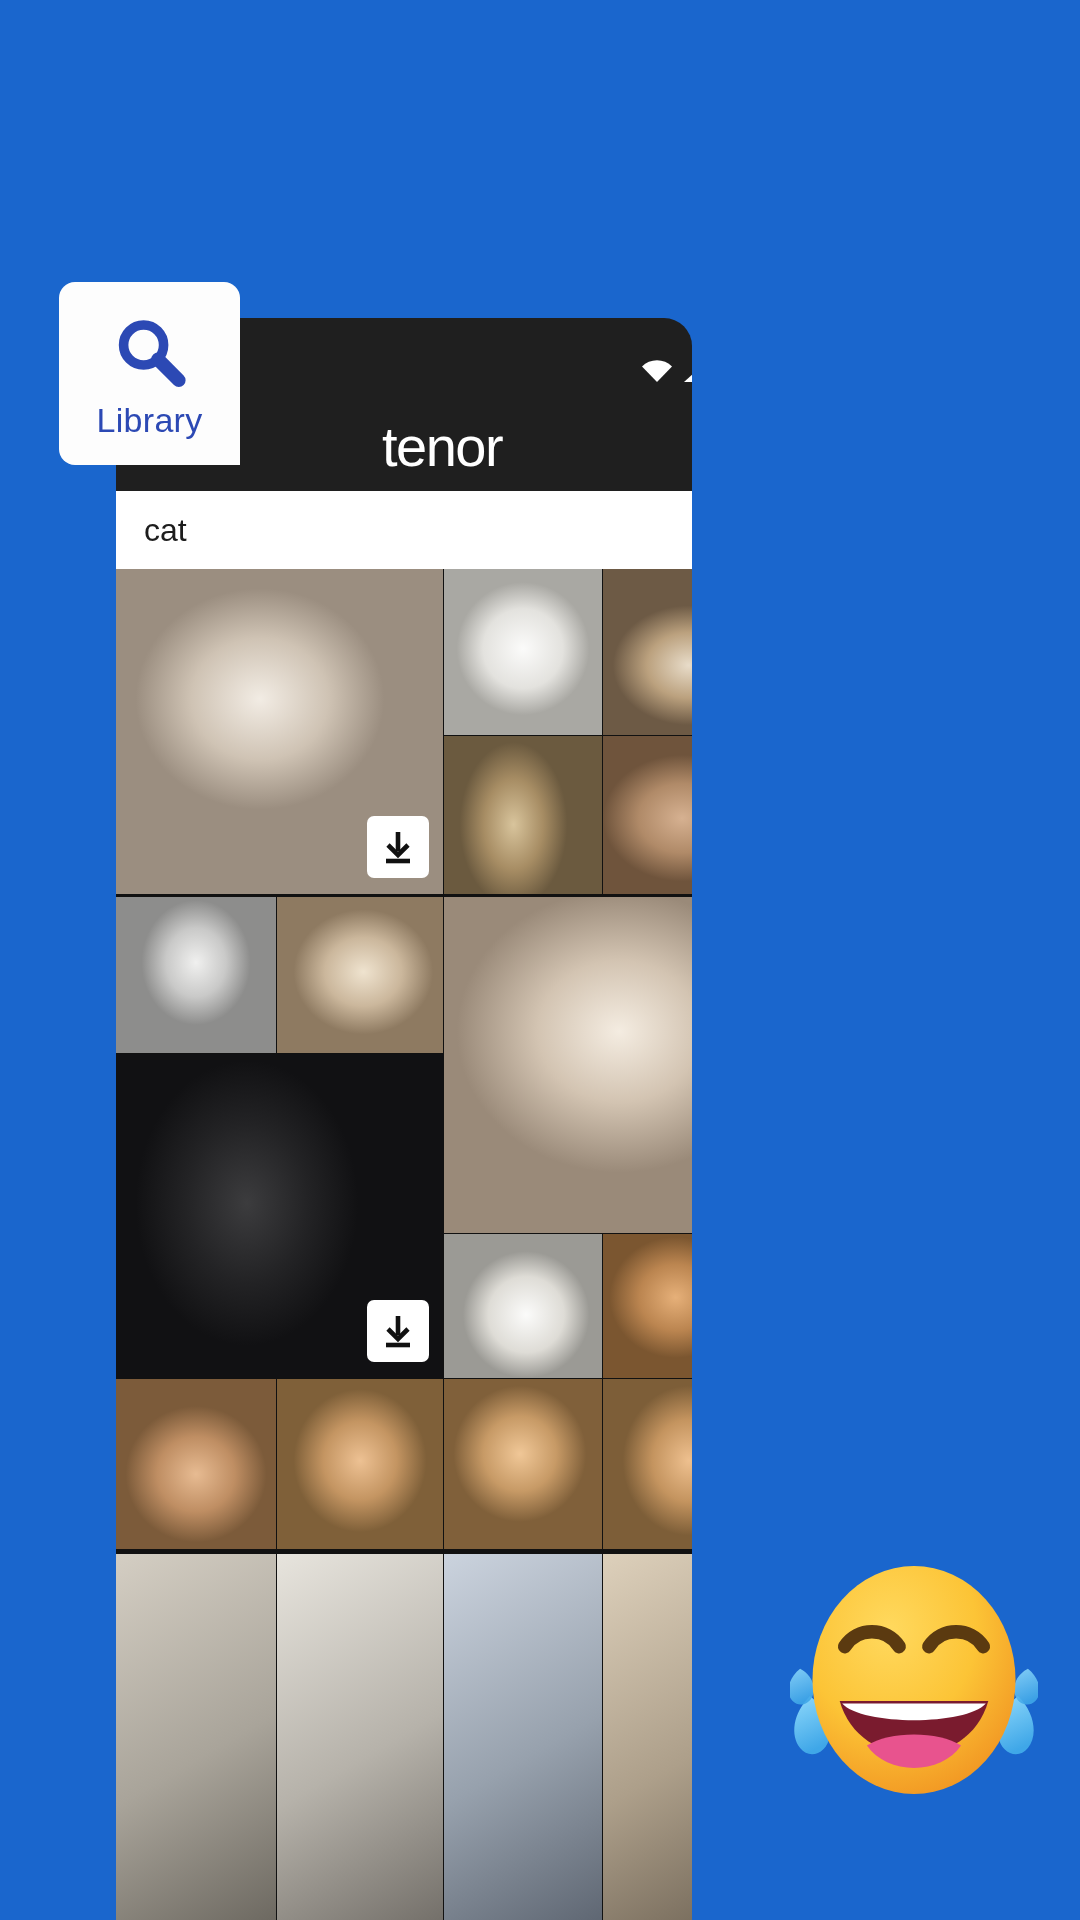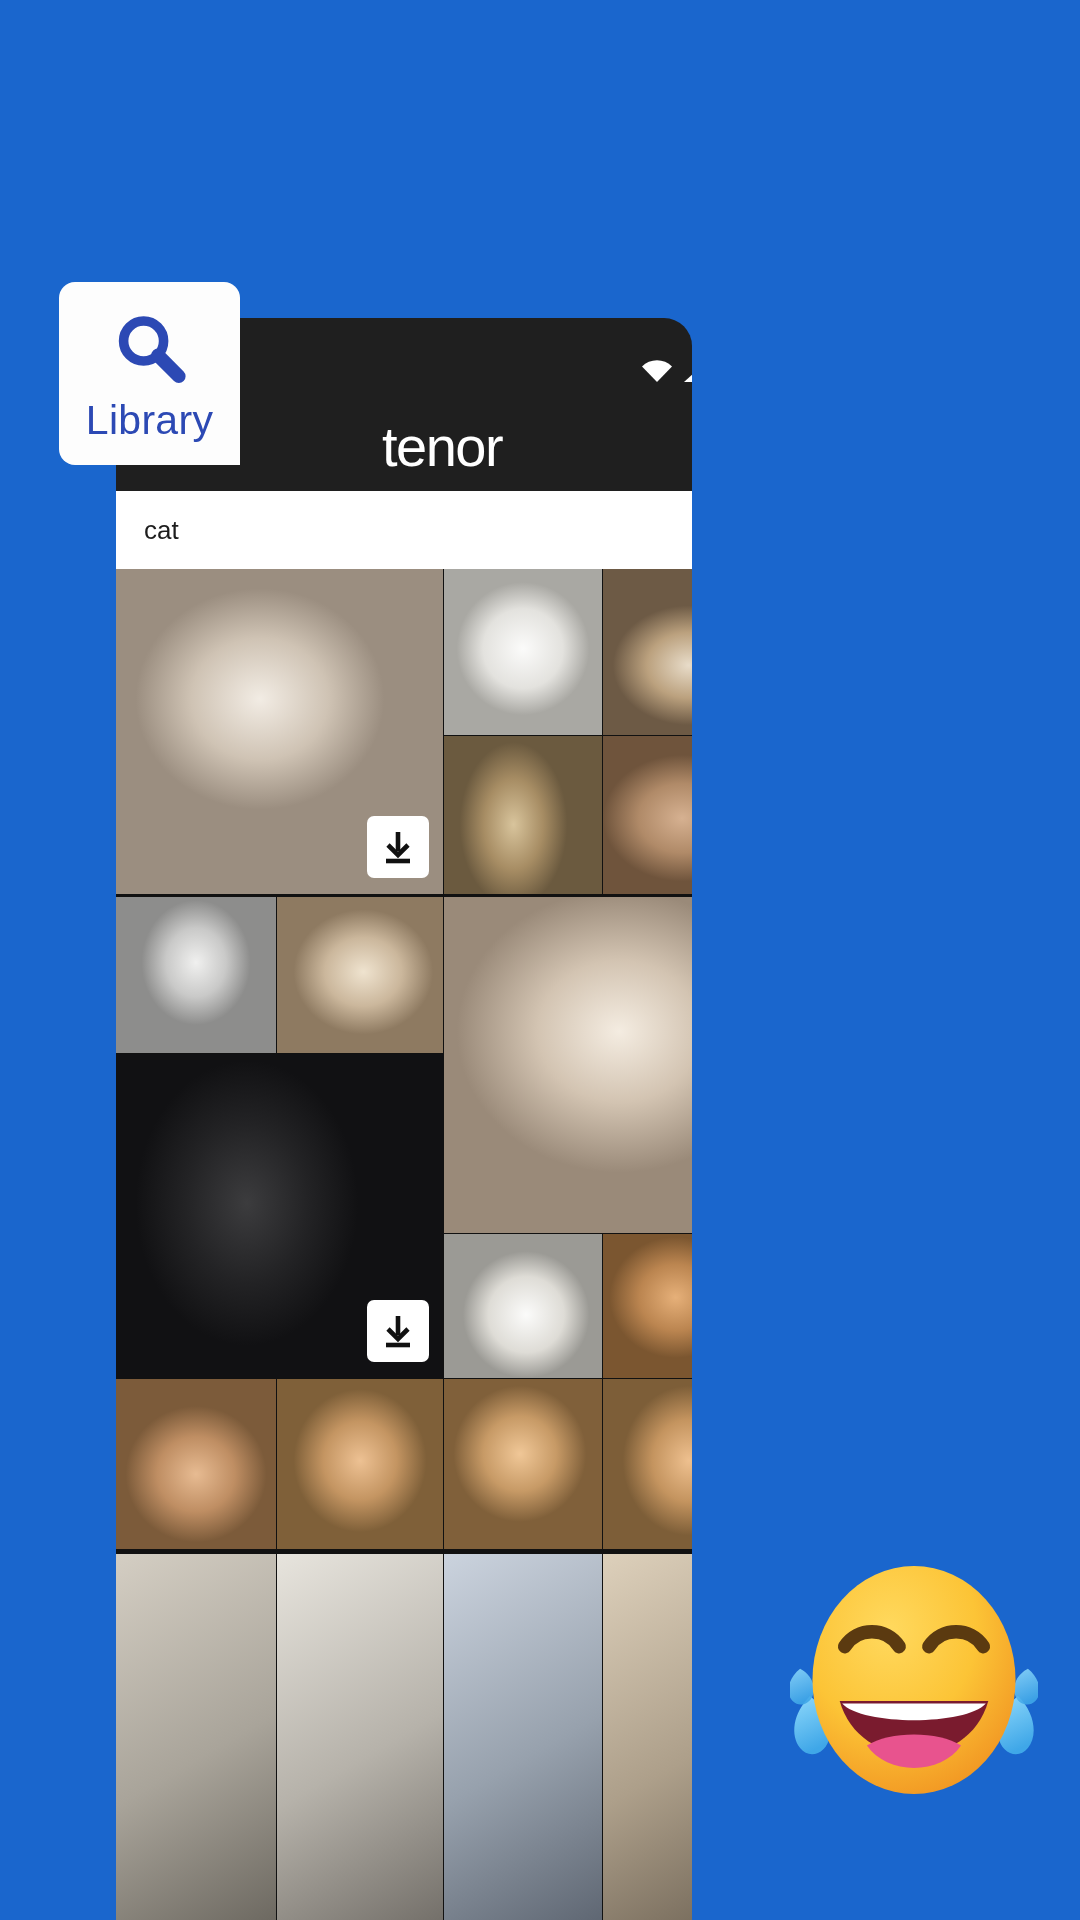--- a/index.html
+++ b/index.html
@@ -50,21 +50,21 @@
     align-items: center;
     justify-content: center;
     padding-top: 6px;
   }
   .library-card .mag {
     width: 80px; height: 80px;
     display: block;
   }
   .library-card .lbl {
     margin-top: 8px;
-    font-size: 41px;
+    font-size: 34px;
     color: #2c49b4;
     font-weight: 400;
     letter-spacing: 0.3px;
   }
 
   
   .phone {
     position: absolute;
     left: 116px; top: 318px;
     width: 576px; height: 1602px;
@@ -103,21 +103,21 @@
     position: absolute;
     left: 0; top: 173px;
     width: 652px; height: 78px;
     background: #ffffff;
     display: flex;
     align-items: center;
     padding: 0 28px;
   }
   .searchbar .q {
     flex: 1;
-    font-size: 26px;
+    font-size: 32px;
     color: #1d1d1d;
   }
   .searchbar .clear {
     width: 44px; height: 44px;
     display: flex; align-items: center; justify-content: center;
     cursor: pointer;
   }
   .searchbar .clear svg { display: block; }
 
   

